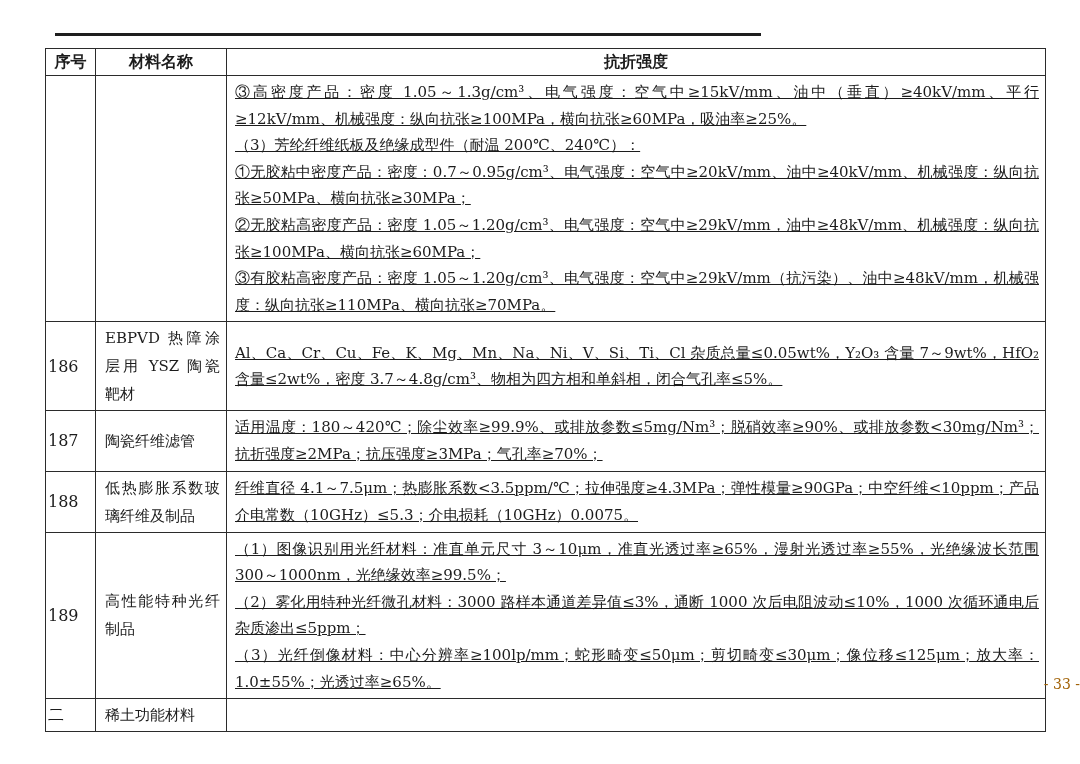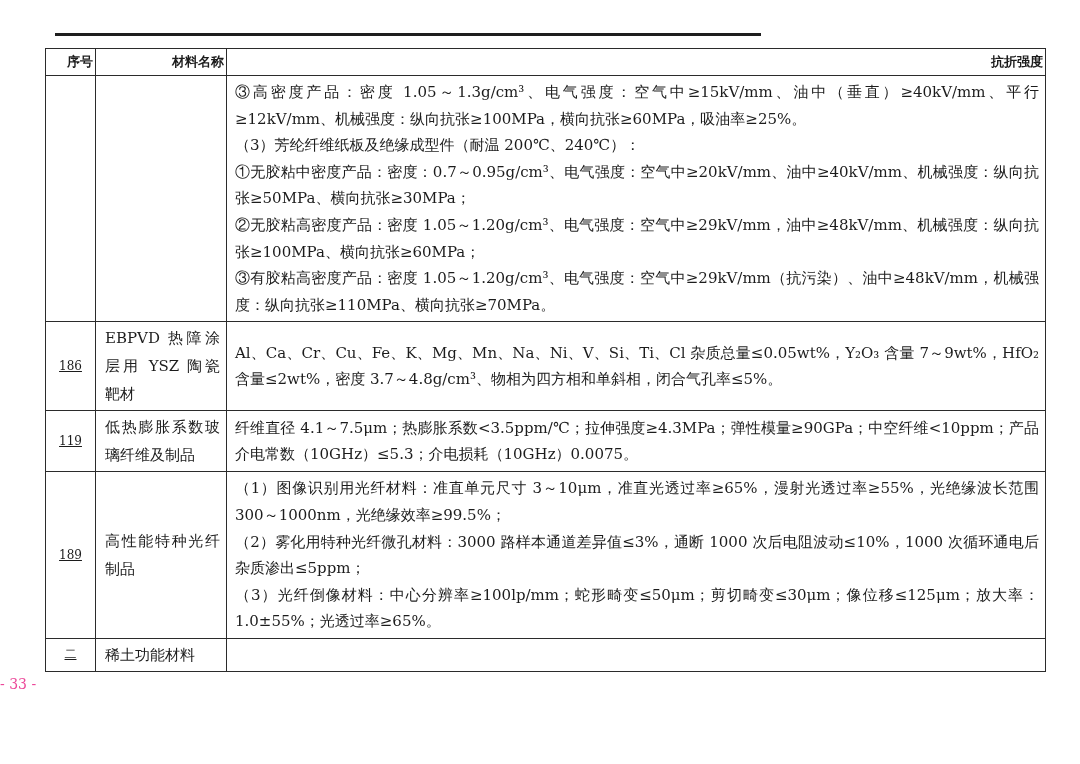--- a/index.html
+++ b/index.html
@@ -37,55 +37,54 @@
     font-size: 15px;
   }
   table.materials th, table.materials td {
     border: 1px solid #2b2b2b;
     vertical-align: middle;
     box-sizing: border-box;
   }
   table.materials th {
     height: 27px;
     font-weight: bold;
-    text-align: right;
+    text-align: center;
     padding: 0 2px;
-    font-size: 13px;
+    font-size: 16px;
   }
   col.c-no   { width: 50px; }
   col.c-name { width: 131px; }
   col.c-req  { width: 819px; }
   td.cell-no {
-    text-align: center;
     padding: 0 2px;
-    font-size: 12px;
-    text-decoration: underline;
+    font-size: 16px;
   }
   td.cell-name {
     padding: 2px 6px 2px 9px;
     line-height: 28px;
     text-align: justify;
   }
   td.cell-req {
     padding: 3px 6px 3px 8px;
+    text-decoration: underline;
   }
   td.cell-req p {
     margin: 0;
     line-height: 26.6px;
     text-align: justify;
     text-justify: inter-character;
   }
   .page-number {
     position: absolute;
     left: 0;
     top: 676px;
     width: 1080px;
-    text-align: left;
+    text-align: right;
     font-size: 14px;
-    color: #ec4899;
+    color: #a16207;
   }
 </style>
 </head>
 <body>
 
 <div class="page">
 
   <div class="scan-line"></div>
 
   <table class="materials">
@@ -113,22 +112,29 @@
           <p>③有胶粘高密度产品：密度 1.05～1.20g/cm³、电气强度：空气中≥29kV/mm（抗污染）、油中≥48kV/mm，机械强度：纵向抗张≥110MPa、横向抗张≥70MPa。</p>
         </td>
       </tr>
       <tr style="height:62px;">
         <td class="cell-no">186</td>
         <td class="cell-name">EBPVD 热障涂层用 YSZ 陶瓷靶材</td>
         <td class="cell-req">
           <p>Al、Ca、Cr、Cu、Fe、K、Mg、Mn、Na、Ni、V、Si、Ti、Cl 杂质总量≤0.05wt%，Y₂O₃ 含量 7～9wt%，HfO₂ 含量≤2wt%，密度 3.7～4.8g/cm³、物相为四方相和单斜相，闭合气孔率≤5%。</p>
         </td>
       </tr>
+      <tr style="height:53px;">
+        <td class="cell-no">187</td>
+        <td class="cell-name">陶瓷纤维滤管</td>
+        <td class="cell-req">
+          <p>适用温度：180～420℃；除尘效率≥99.9%、或排放参数≤5mg/Nm³；脱硝效率≥90%、或排放参数&lt;30mg/Nm³；抗折强度≥2MPa；抗压强度≥3MPa；气孔率≥70%；</p>
+        </td>
+      </tr>
       <tr style="height:58px;">
-        <td class="cell-no">119</td>
+        <td class="cell-no">188</td>
         <td class="cell-name">低热膨胀系数玻璃纤维及制品</td>
         <td class="cell-req">
           <p>纤维直径 4.1～7.5μm；热膨胀系数&lt;3.5ppm/℃；拉伸强度≥4.3MPa；弹性模量≥90GPa；中空纤维&lt;10ppm；产品介电常数（10GHz）≤5.3；介电损耗（10GHz）0.0075。</p>
         </td>
       </tr>
       <tr style="height:155px;">
         <td class="cell-no">189</td>
         <td class="cell-name">高性能特种光纤制品</td>
         <td class="cell-req">
           <p>（1）图像识别用光纤材料：准直单元尺寸 3～10μm，准直光透过率≥65%，漫射光透过率≥55%，光绝缘波长范围 300～1000nm，光绝缘效率≥99.5%；</p>

